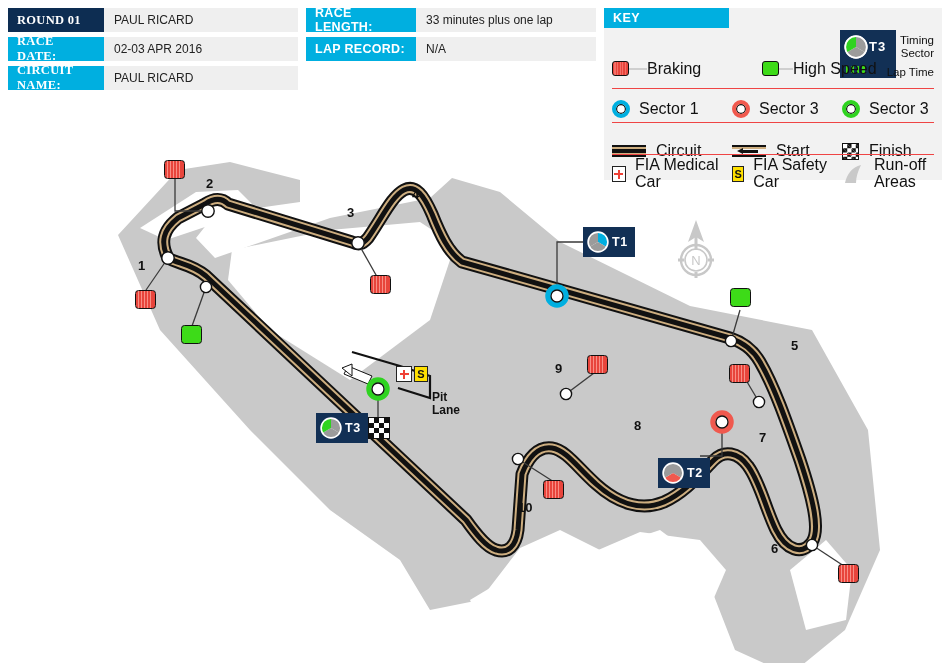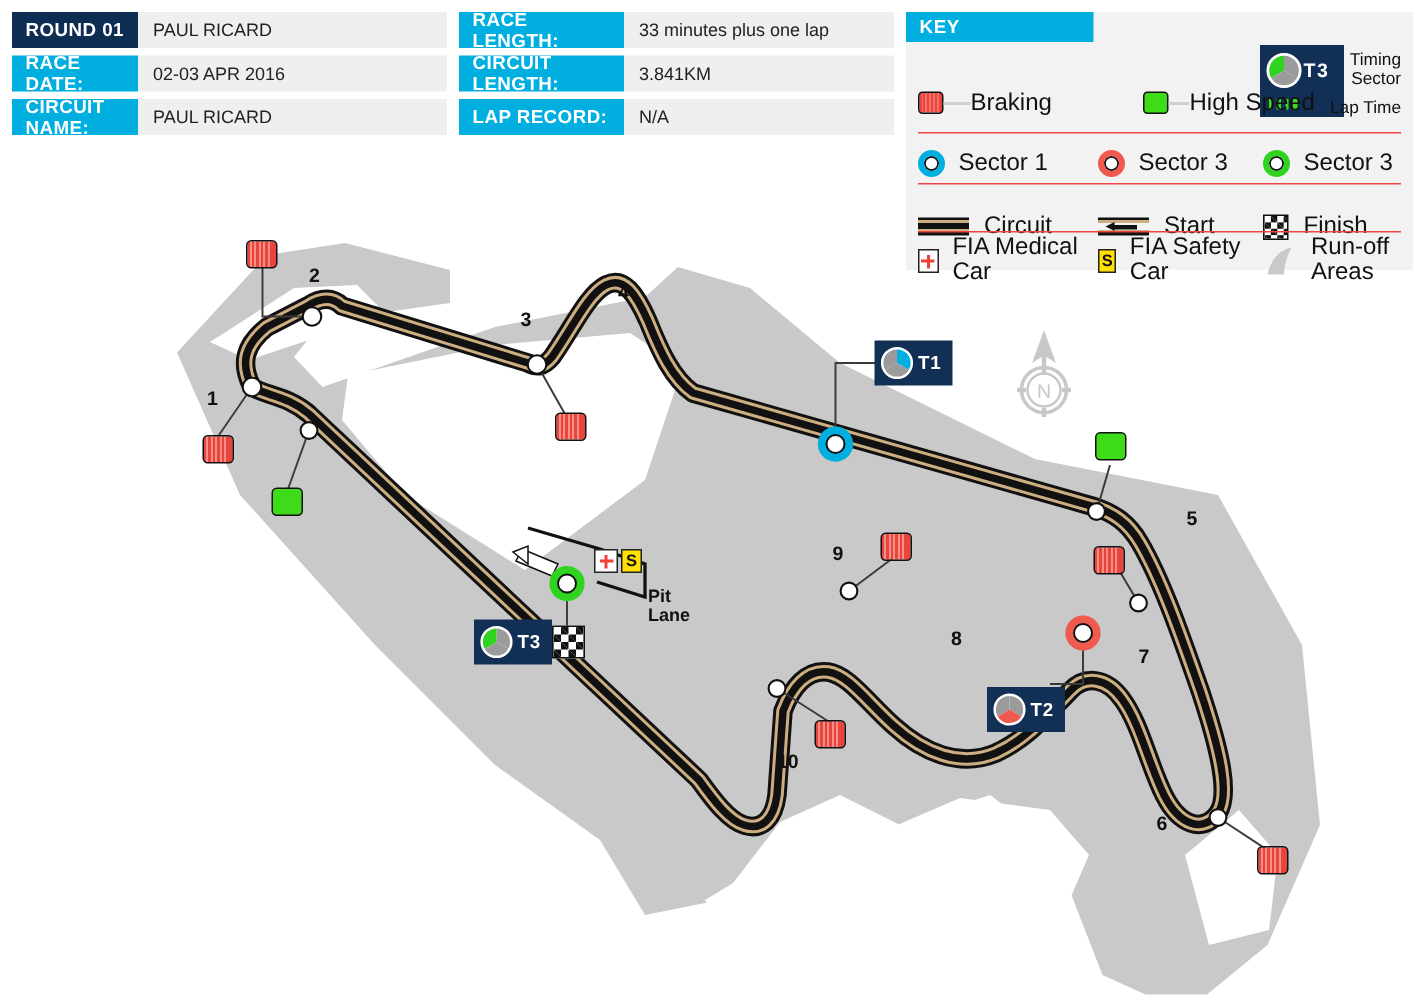--- a/index.html
+++ b/index.html
@@ -20,21 +20,21 @@
     color:#ffffff;background:#00AFE0;
     padding:0 9px;box-sizing:border-box;
   }
   .infoLabel.dark{background:#0d2d52;}
   .infoValue{
     display:flex;align-items:center;flex:1;
     background:#efefef;color:#222;
     font-size:12px;padding:0 10px;box-sizing:border-box;
   }
   #infoLeft{left:8px;top:8px;width:290px;}
-  #infoLeft .infoLabel{width:84px;}
+  #infoLeft .infoLabel{width:96px;font-family:Liberation Serif, serif;}
   #infoRight{left:306px;top:8px;width:290px;}
   #infoRight .infoLabel{width:110px;}
 
   
   #keyPanel{position:absolute;left:604px;top:8px;width:338px;height:172px;background:#f2f2f2;}
   #keyTitleBar{position:absolute;left:0;top:0;width:125px;height:20px;background:#00AFE0;
     color:#fff;font-weight:bold;font-size:12.5px;display:flex;align-items:center;padding-left:9px;box-sizing:border-box;letter-spacing:.4px;}
   .keyRow{position:absolute;left:8px;right:8px;display:flex;align-items:center;}
   .keyRow.divider{border-top:1px solid #ef4444;}
   .keyCell{display:flex;align-items:center;}
@@ -131,24 +131,20 @@
     <div class="infoRow">
       <div class="infoLabel">CIRCUIT NAME:</div>
       <div class="infoValue">PAUL RICARD</div>
     </div>
   </div>
 
   <div class="infoTable" id="infoRight">
     <div class="infoRow">
       <div class="infoLabel">RACE LENGTH:</div>
       <div class="infoValue">33 minutes plus one lap</div>
-    </div>
-    <div class="infoRow">
-      <div class="infoLabel">CIRCUIT LENGTH:</div>
-      <div class="infoValue">3.841KM</div>
     </div>
     <div class="infoRow">
       <div class="infoLabel">LAP RECORD:</div>
       <div class="infoValue">N/A</div>
     </div>
   </div>
 
   <div id="keyPanel">
     <div id="keyTitleBar">KEY</div>
 

